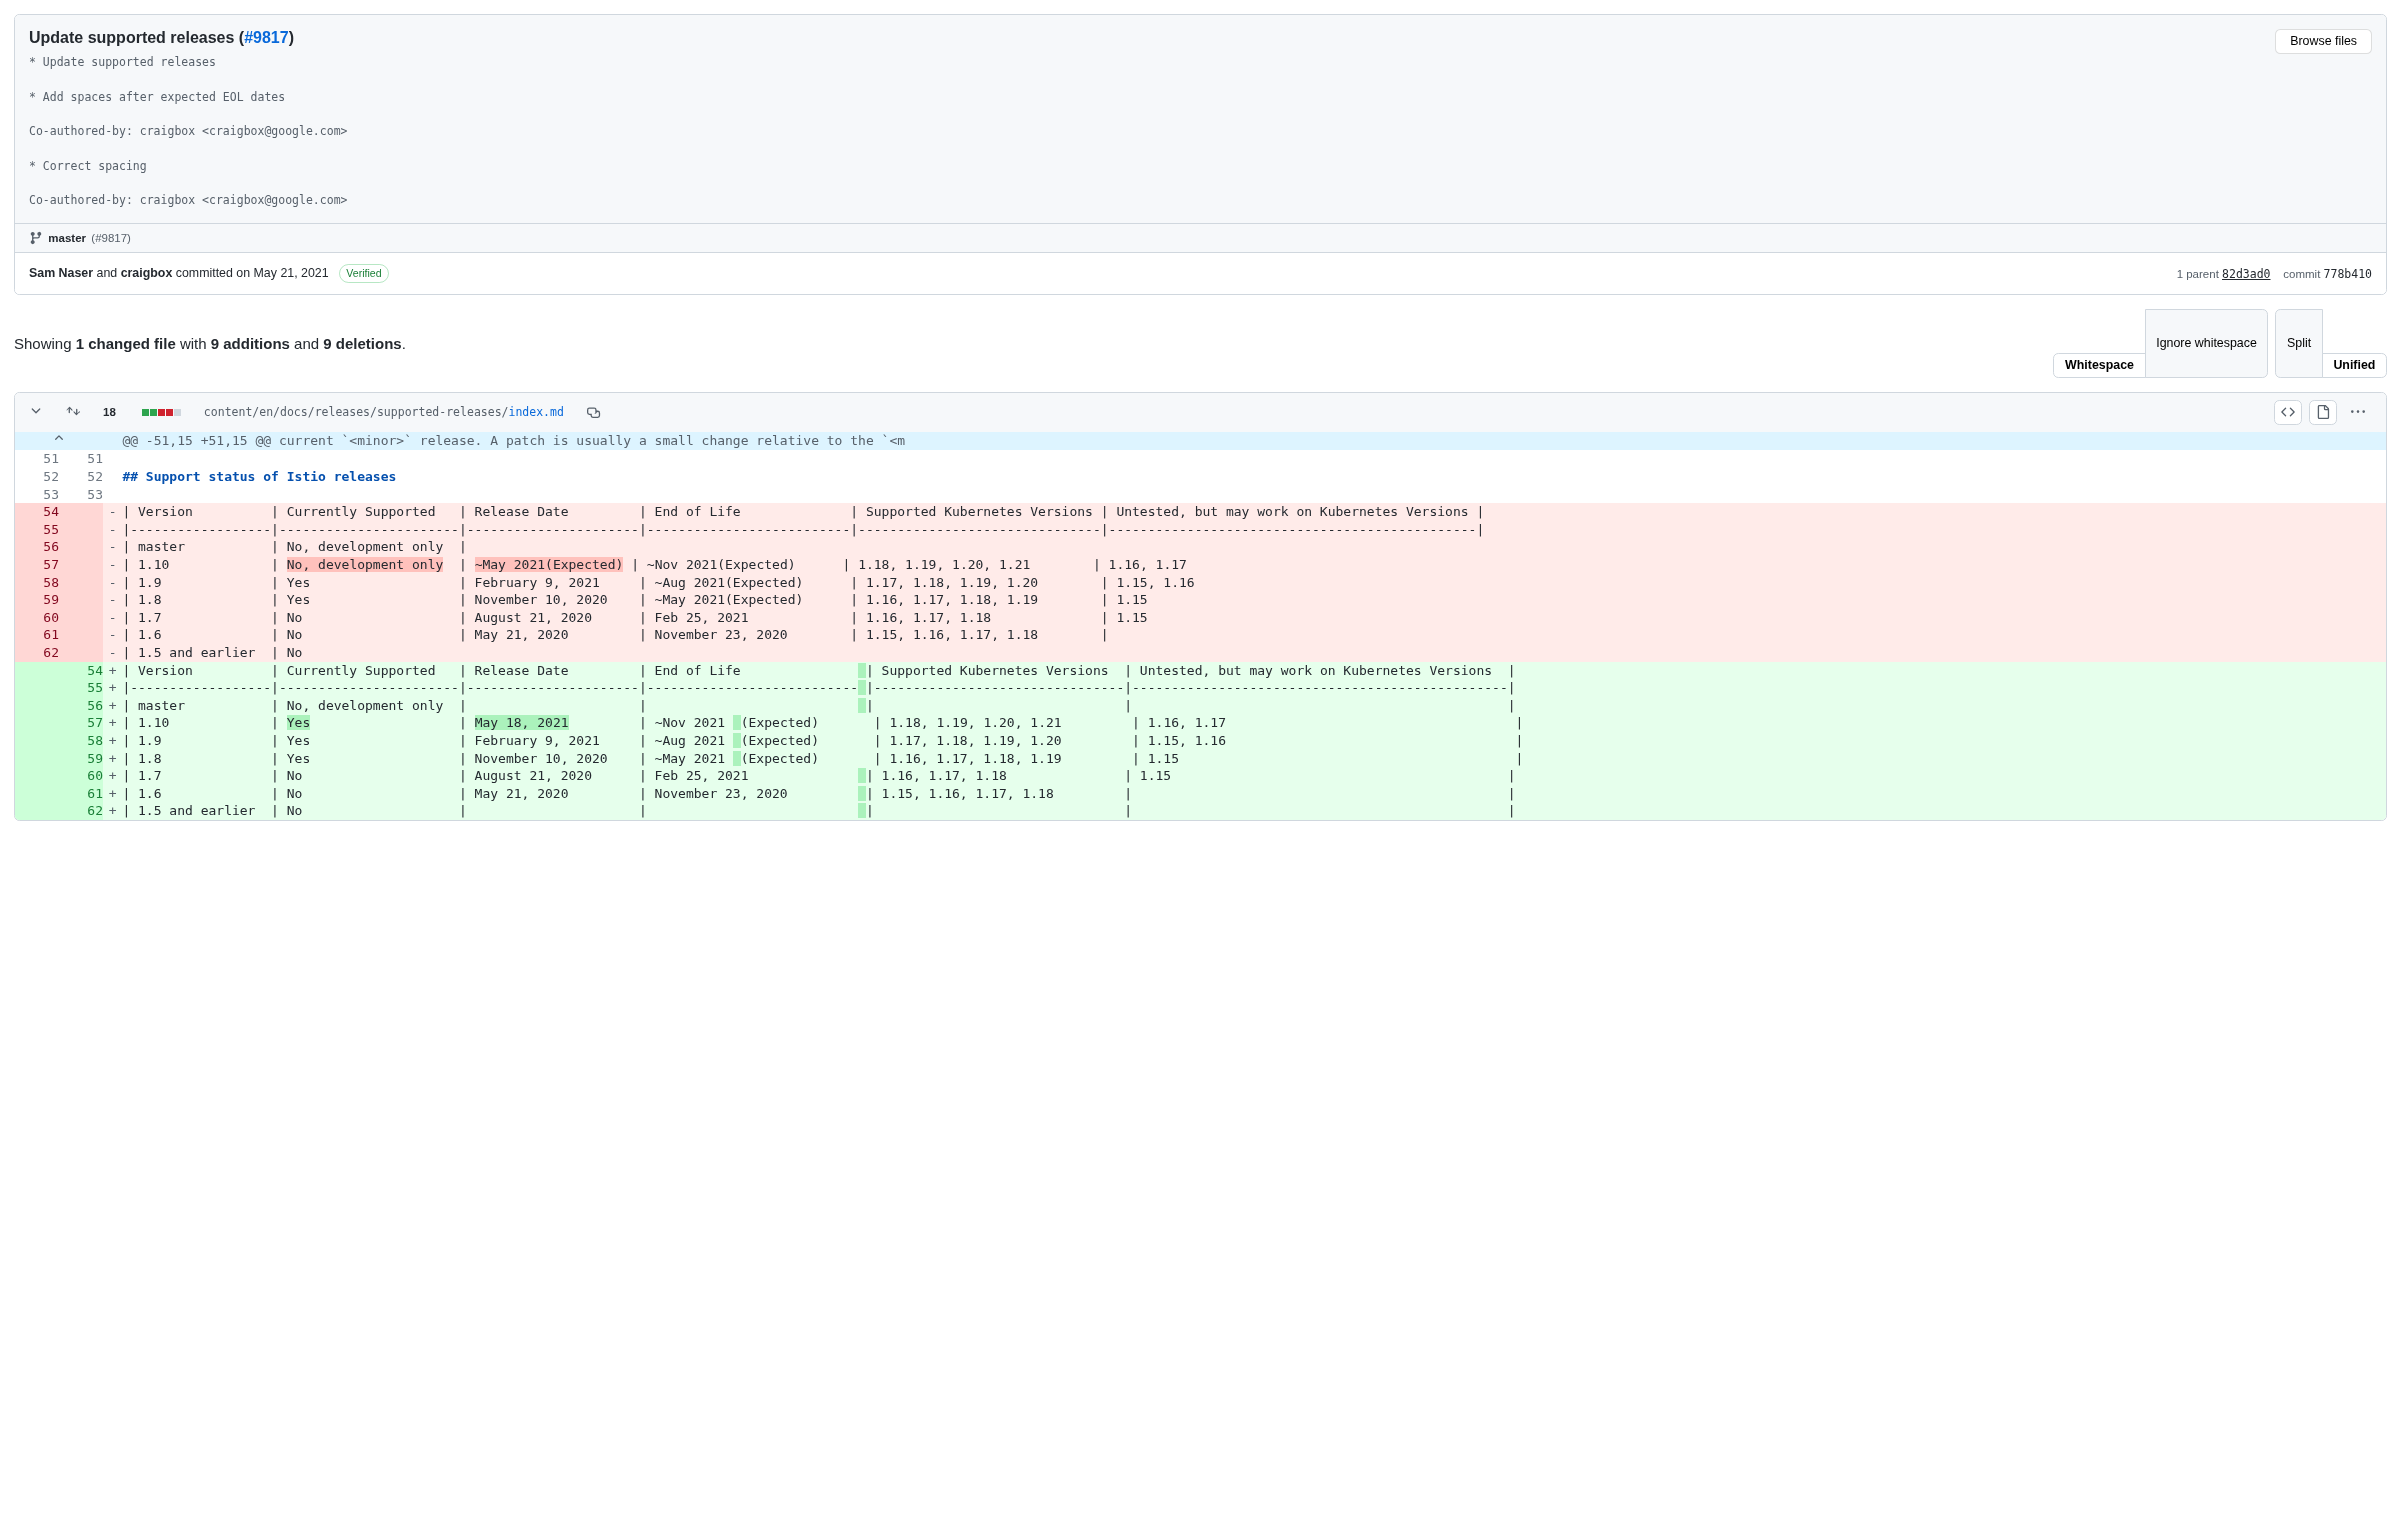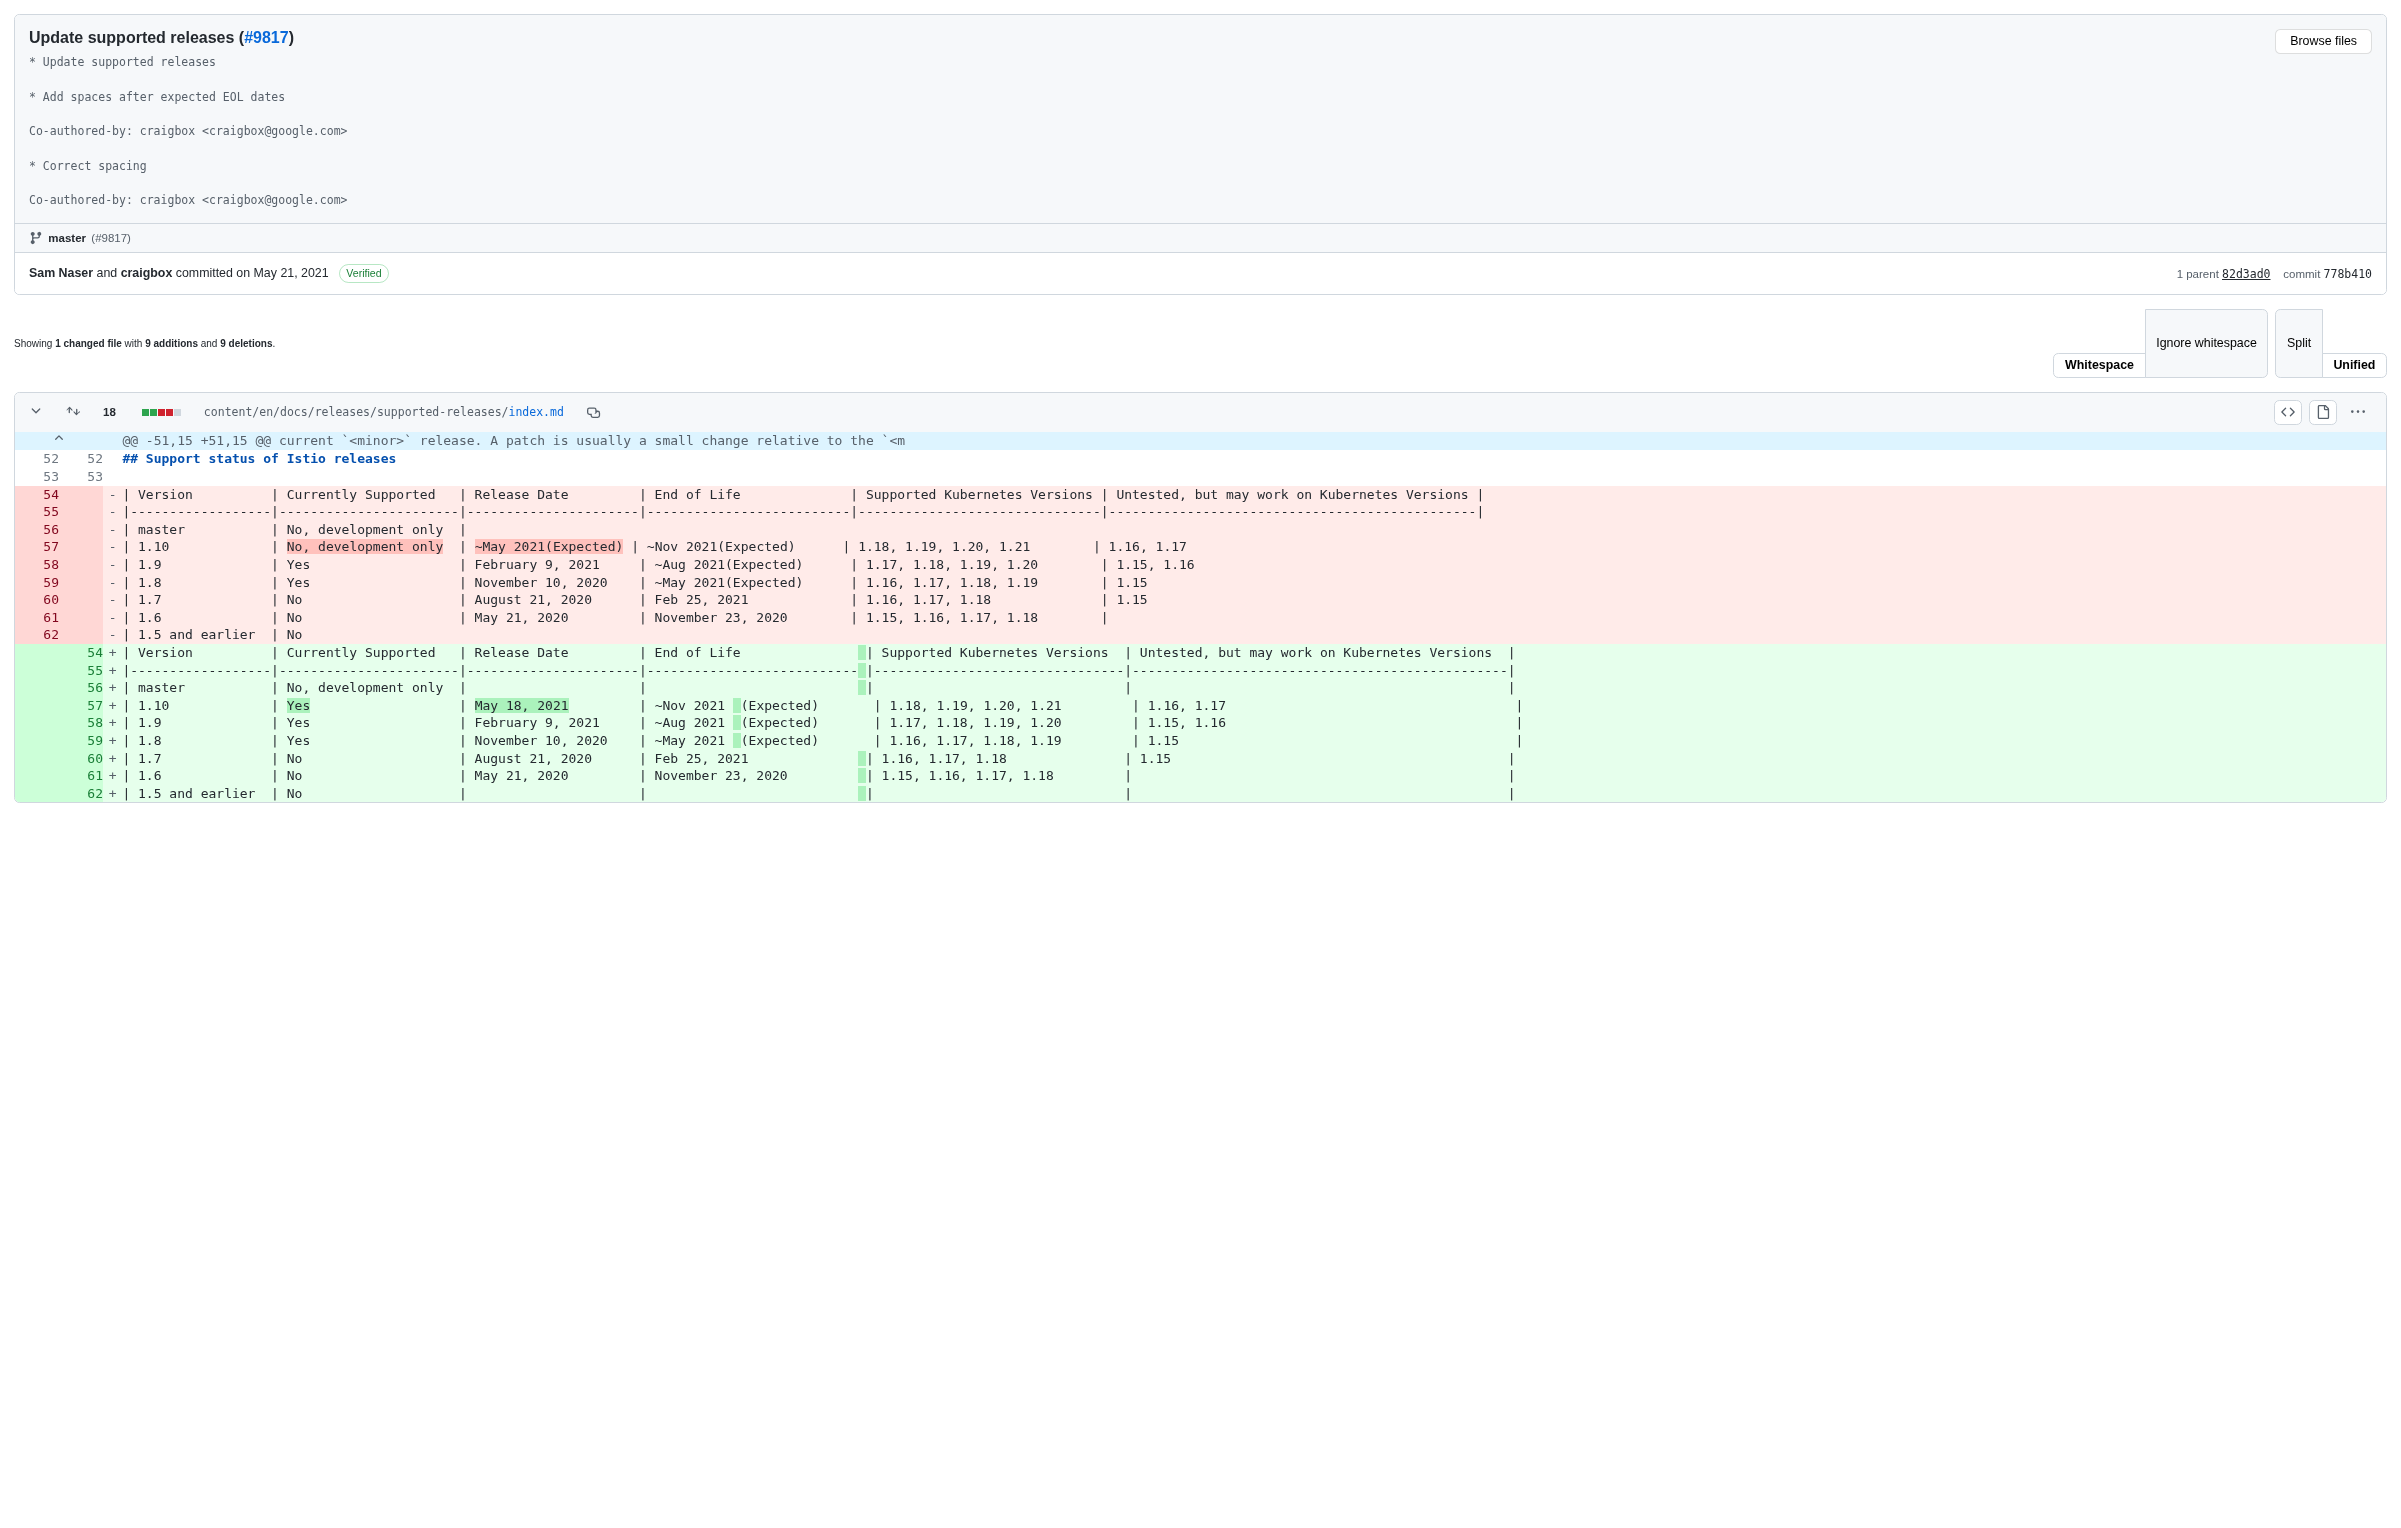--- a/index.html
+++ b/index.html
@@ -83,21 +83,21 @@
     line-height:17.6px;
   }
   .meta-right { margin-left:auto; color:#57606a; font-size:11.5px; }
   .meta-right .mono { color:#24292f; font-size:11.5px; }
 
   .toolbar {
     display:flex;
     align-items:center;
     margin-bottom:14px;
   }
-  .toolbar-left { font-size:10px; }
+  .toolbar-left { font-size:15px; }
   .btn {
     border:0.9px solid #d0d7de;
     border-radius:5.3px;
     padding:4.4px 10.6px;
     font-size:12.4px;
     background:#fff;
     cursor:pointer;
     font-weight:500;
   }
   .btn.selected { background:#fff; border-color:#d0d7de; font-weight:600;margin-top:44px; }
@@ -289,20 +289,26 @@
         <tr class="hunk">
       <td class="ln expand-cell" colspan="2">
         <svg class="octicon" width="14" height="14" viewBox="0 0 16 16">
               <path d="M7.47 3.97a.75.75 0 0 1 1.06 0l3.75 3.75a.75.75 0 0 1-1.06 1.06L8 5.56 4.78 8.78a.75.75 0 0 1-1.06-1.06z"></path>
             </svg>
       </td>
       <td class="marker"></td>
       <td class="code">@@ -51,15 +51,15 @@ current `&lt;minor&gt;` release. A patch is usually a small change relative to the `&lt;m</td>
     </tr>
     <tr class="ctx">
+          <td class="ln">51</td>
+          <td class="ln">51</td>
+          <td class="marker"></td>
+          <td class="code"></td>
+        </tr>
+    <tr class="ctx">
           <td class="ln">52</td>
           <td class="ln">52</td>
           <td class="marker"></td>
           <td class="code md-h2">## Support status of Istio releases</td>
         </tr>
     <tr class="ctx">
           <td class="ln">53</td>
           <td class="ln">53</td>
           <td class="marker"></td>
           <td class="code"></td>

